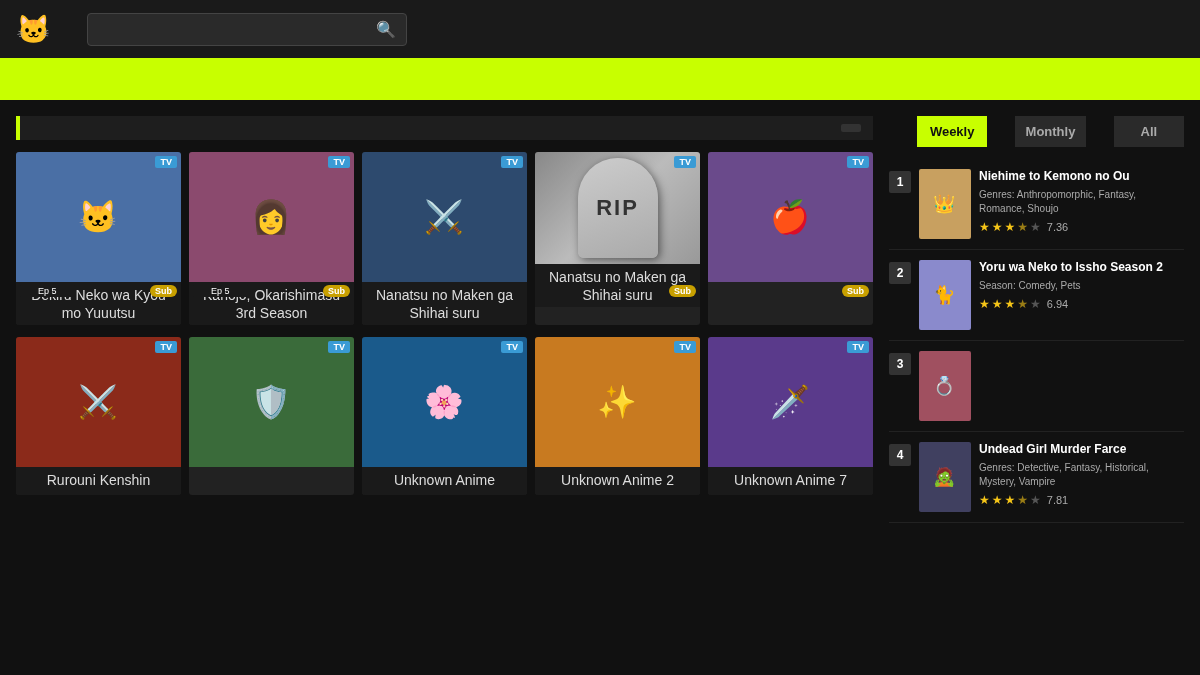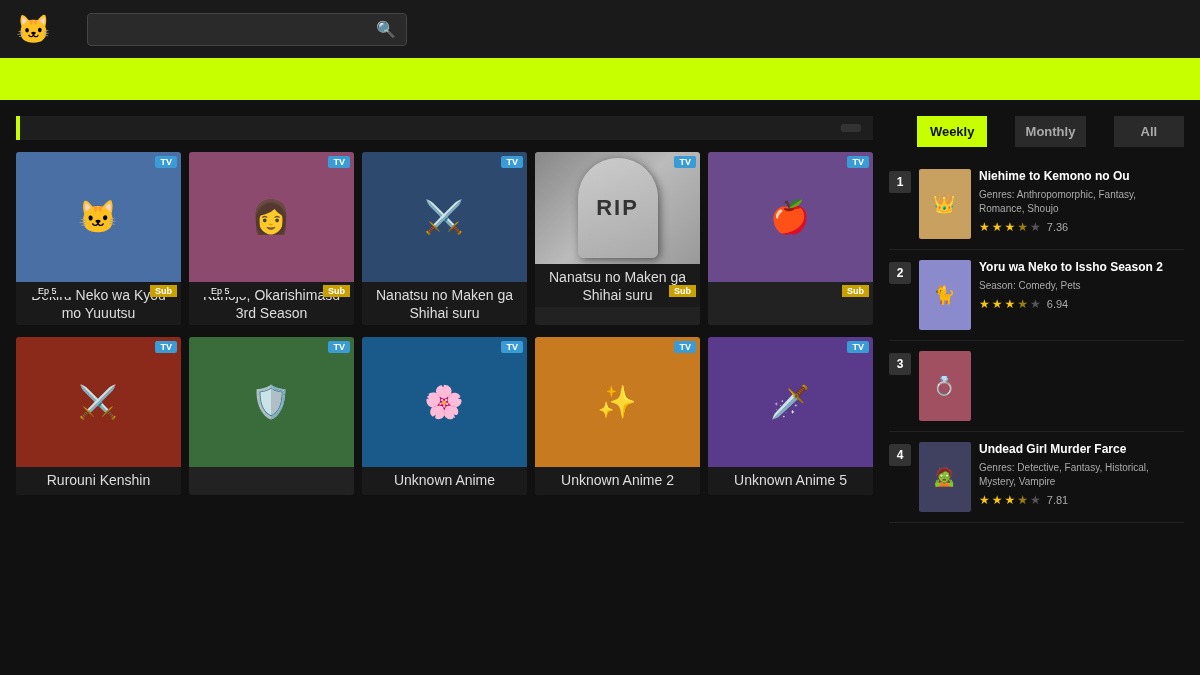--- a/index.html
+++ b/index.html
@@ -159,21 +159,21 @@
     }
     .badge-sub {
       position: absolute;
       bottom: 28px;
       right: 4px;
       background: #c8a000;
       color: #fff;
       font-size: 9px;
       font-weight: bold;
       padding: 1px 5px;
-      border-radius: 0;
+      border-radius: 6px;
     }
     .anime-title {
       font-size: 14px;
       color: #ddd;
       padding: 4px 4px 3px;
       text-align: center;
       line-height: 1.3;
       background: #1a1a1a;
       min-height: 28px;
     }
@@ -374,21 +374,21 @@
           <div class="anime-title">Unknown Anime</div>
         </div>
         <div class="anime-card">
           <div class="anime-card-placeholder" style="background: rgb(200, 122, 32);">✨</div>
           <span class="badge-tv">TV</span>
           <div class="anime-title">Unknown Anime 2</div>
         </div>
         <div class="anime-card">
           <div class="anime-card-placeholder" style="background: rgb(90, 58, 139);">🗡️</div>
           <span class="badge-tv">TV</span>
-          <div class="anime-title">Unknown Anime 5</div>
+          <div class="anime-title">Unknown Anime 7</div>
         </div>
       </div>
   </div>
 
   <div class="sidebar">
 
     <div class="ranking-tabs" id="ranking-tabs">
         <button class="ranking-tab active">Weekly</button>
         <button class="ranking-tab">Monthly</button>
         <button class="ranking-tab">All</button>

